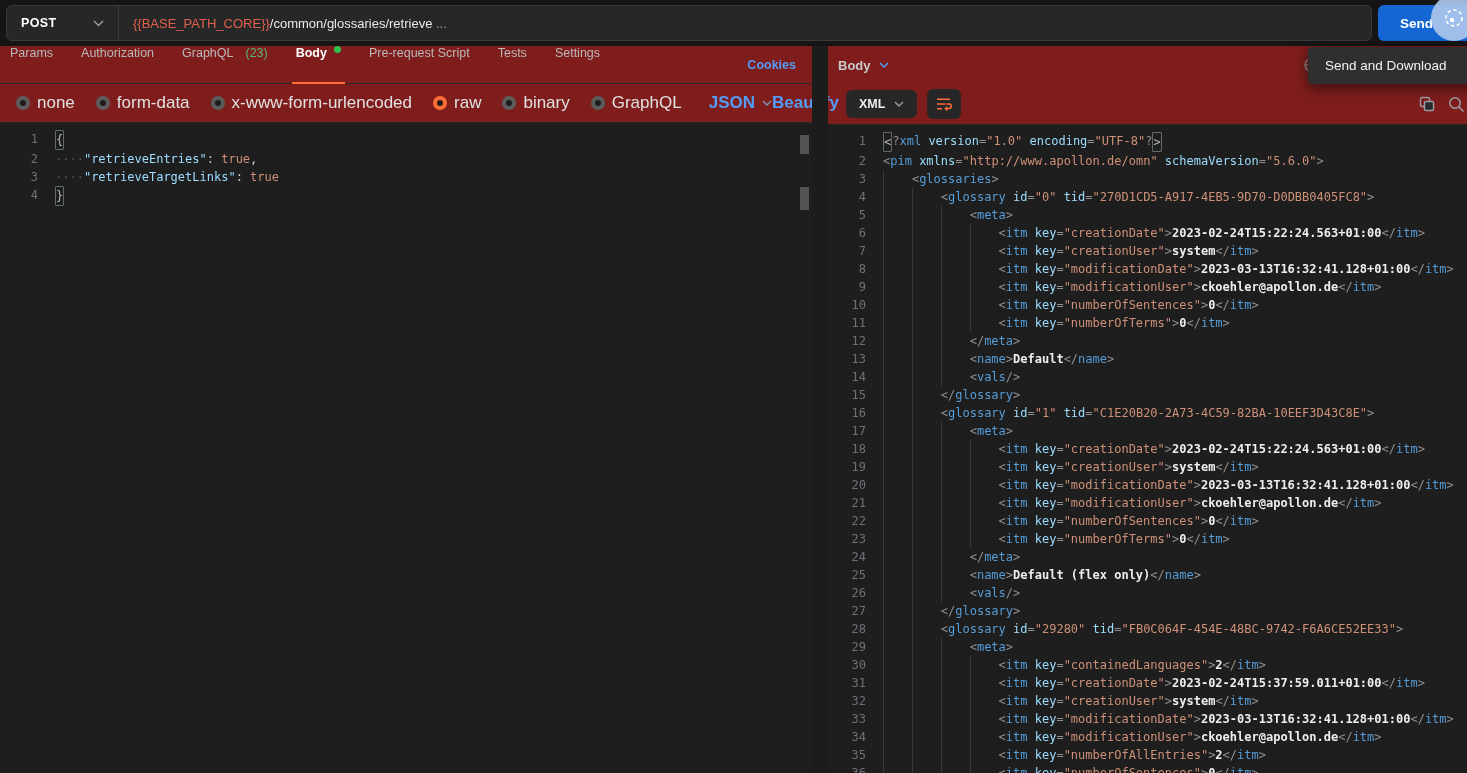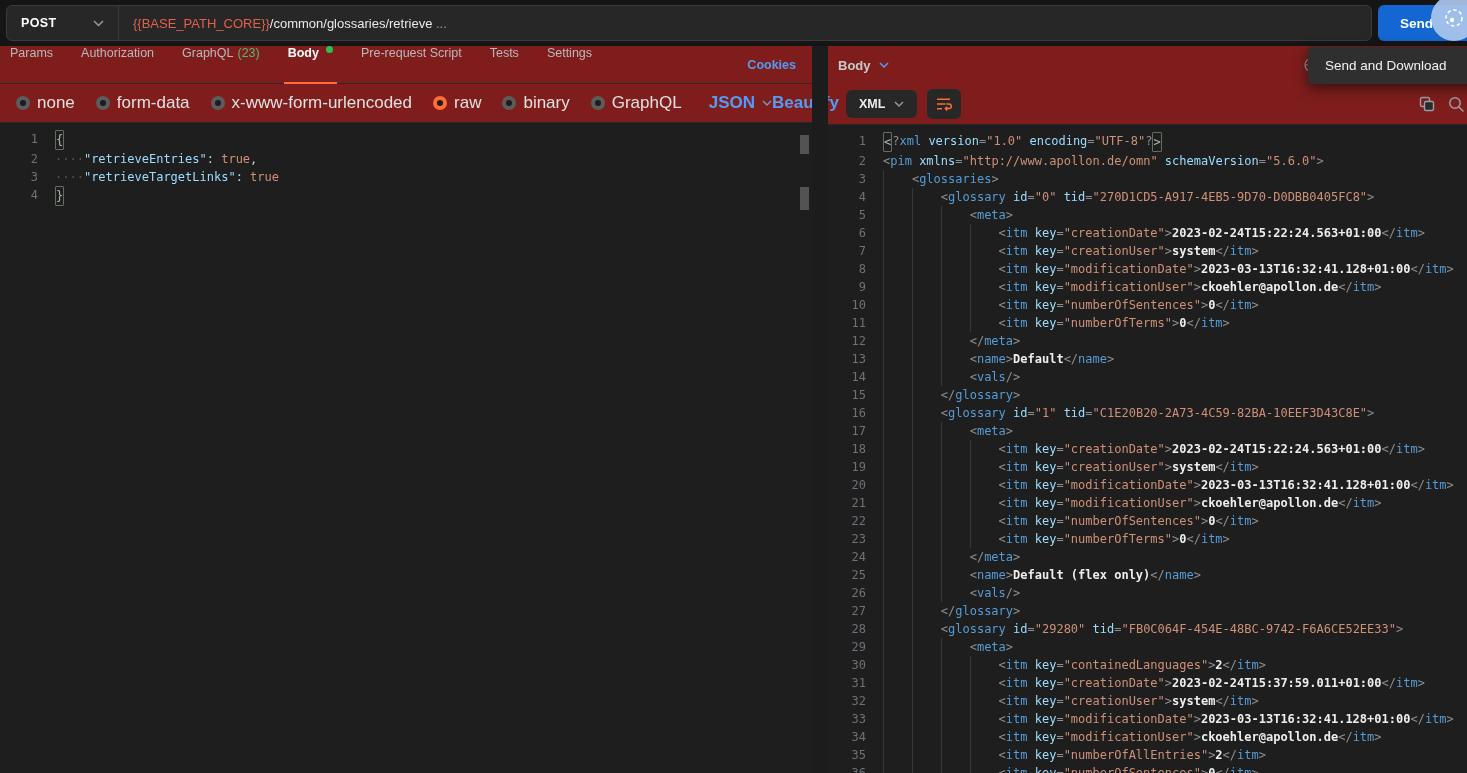--- a/index.html
+++ b/index.html
@@ -32,21 +32,21 @@
   .main{display:flex;height:727px}
   .left-pane{width:812px;display:flex;flex-direction:column}
   .divider{width:16px;background:#1c1c1c}
   .right-pane{flex:1;display:flex;flex-direction:column;min-width:0}
   
   .req-tabs{height:38px;display:flex;align-items:center;padding:0 16px 0 10px;
             border-bottom:1px solid #2a2a2a;font-size:12.5px;color:#b9b9b9}
   .tab{position:relative;height:100%;display:flex;margin-right:28px;cursor:pointer;white-space:nowrap}
   .tab.active{color:#fff;font-weight:bold}
   .tab.active::after{content:"";position:absolute;left:-4px;right:-4px;bottom:-1px;height:2px;background:#ff6c37}
-  .tab .count{color:#53b96f;margin-left:4px}
+  .tab .count{color:#53b96f;margin-left:12px}
   .tab .dot{width:7px;height:7px;border-radius:50%;background:#2fbf4f;margin-left:7px}
   .link{color:#549bf5;font-weight:bold;cursor:pointer}
   .cookies{margin-left:auto}
   
   .body-modes{height:38px;display:flex;align-items:center;padding:0 16px;font-size:17px;color:#e0e0e0}
   .mode{display:flex;align-items:center;margin-right:21px;cursor:pointer;white-space:nowrap}
   .radio{width:14px;height:14px;border-radius:50%;border:4px solid #5c5c5c;background:#1c1c1c;margin-right:7px;flex:0 0 14px}
   .mode.selected .radio{border-color:#ff6c37}
   .json-select{display:flex;align-items:center;gap:7px;color:#549bf5;font-weight:bold;margin-left:6px;cursor:pointer}
   .beautify{margin-left:auto}

